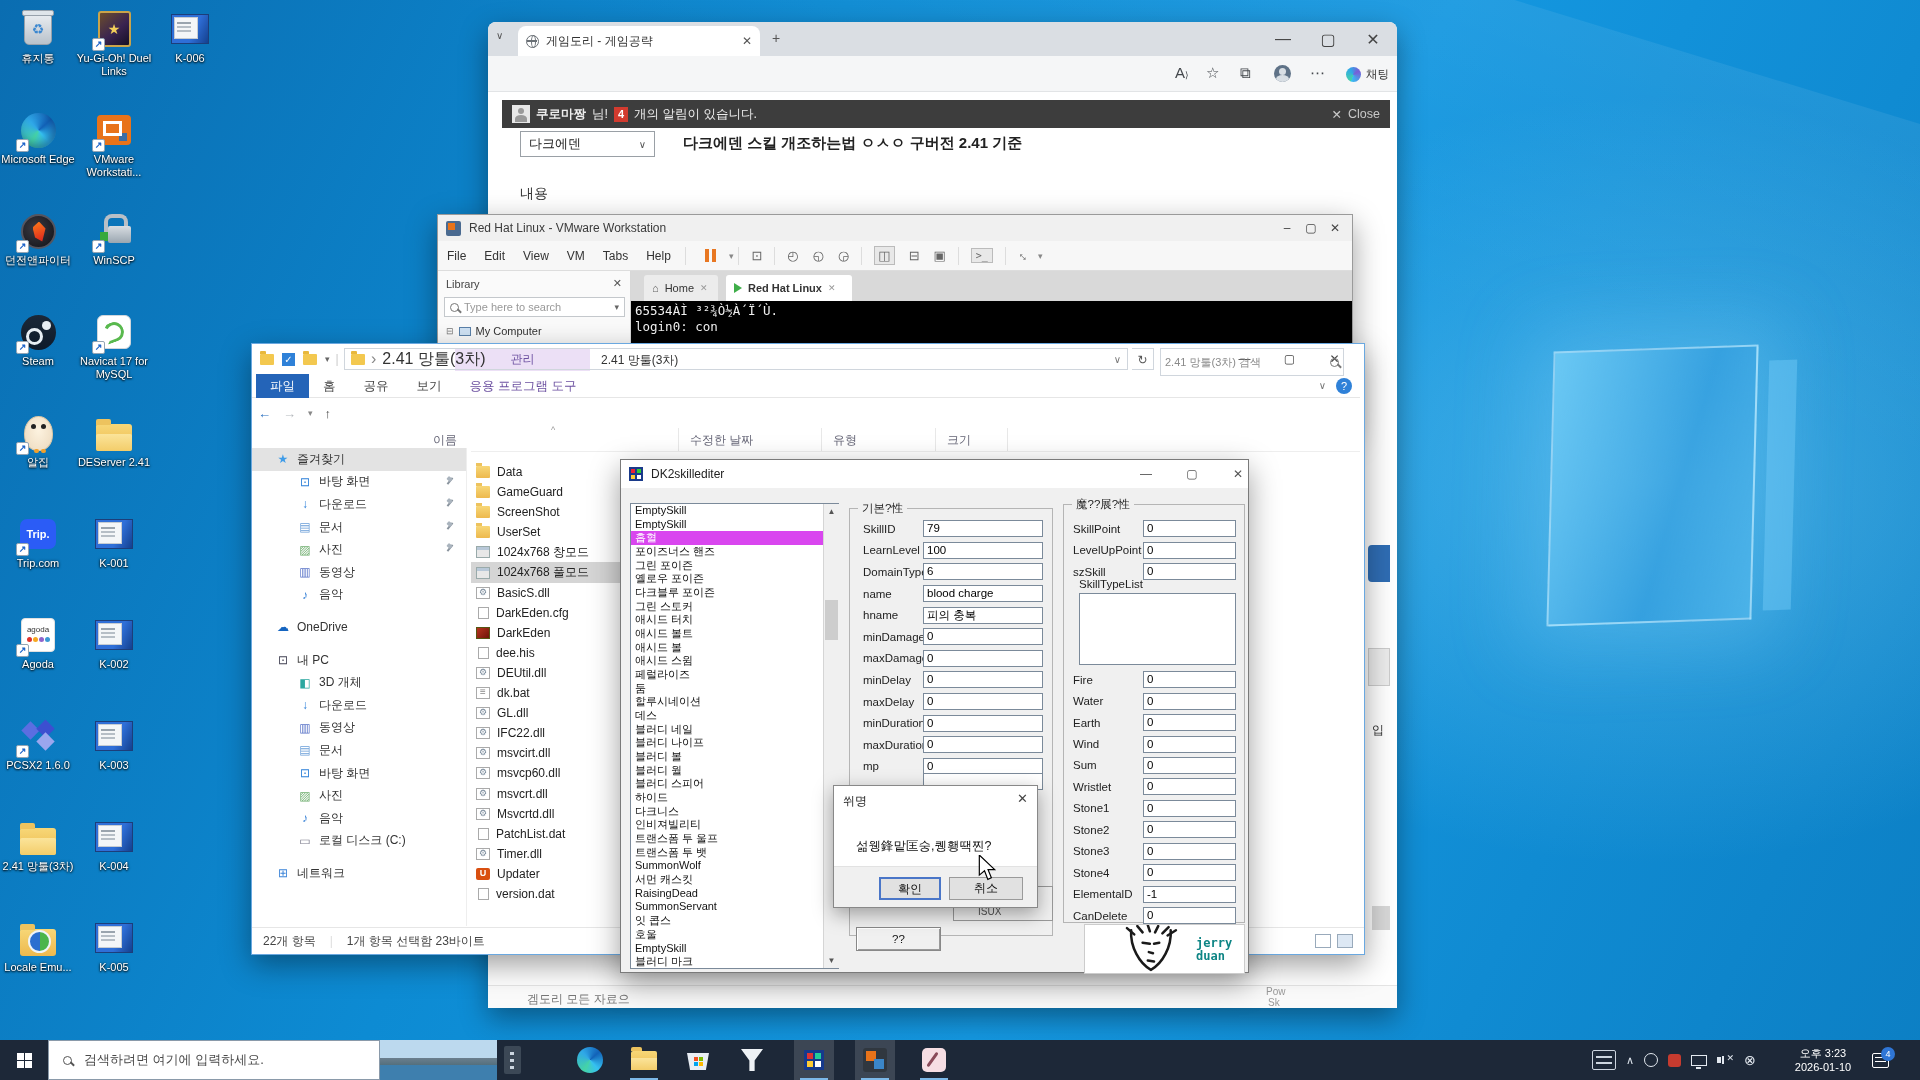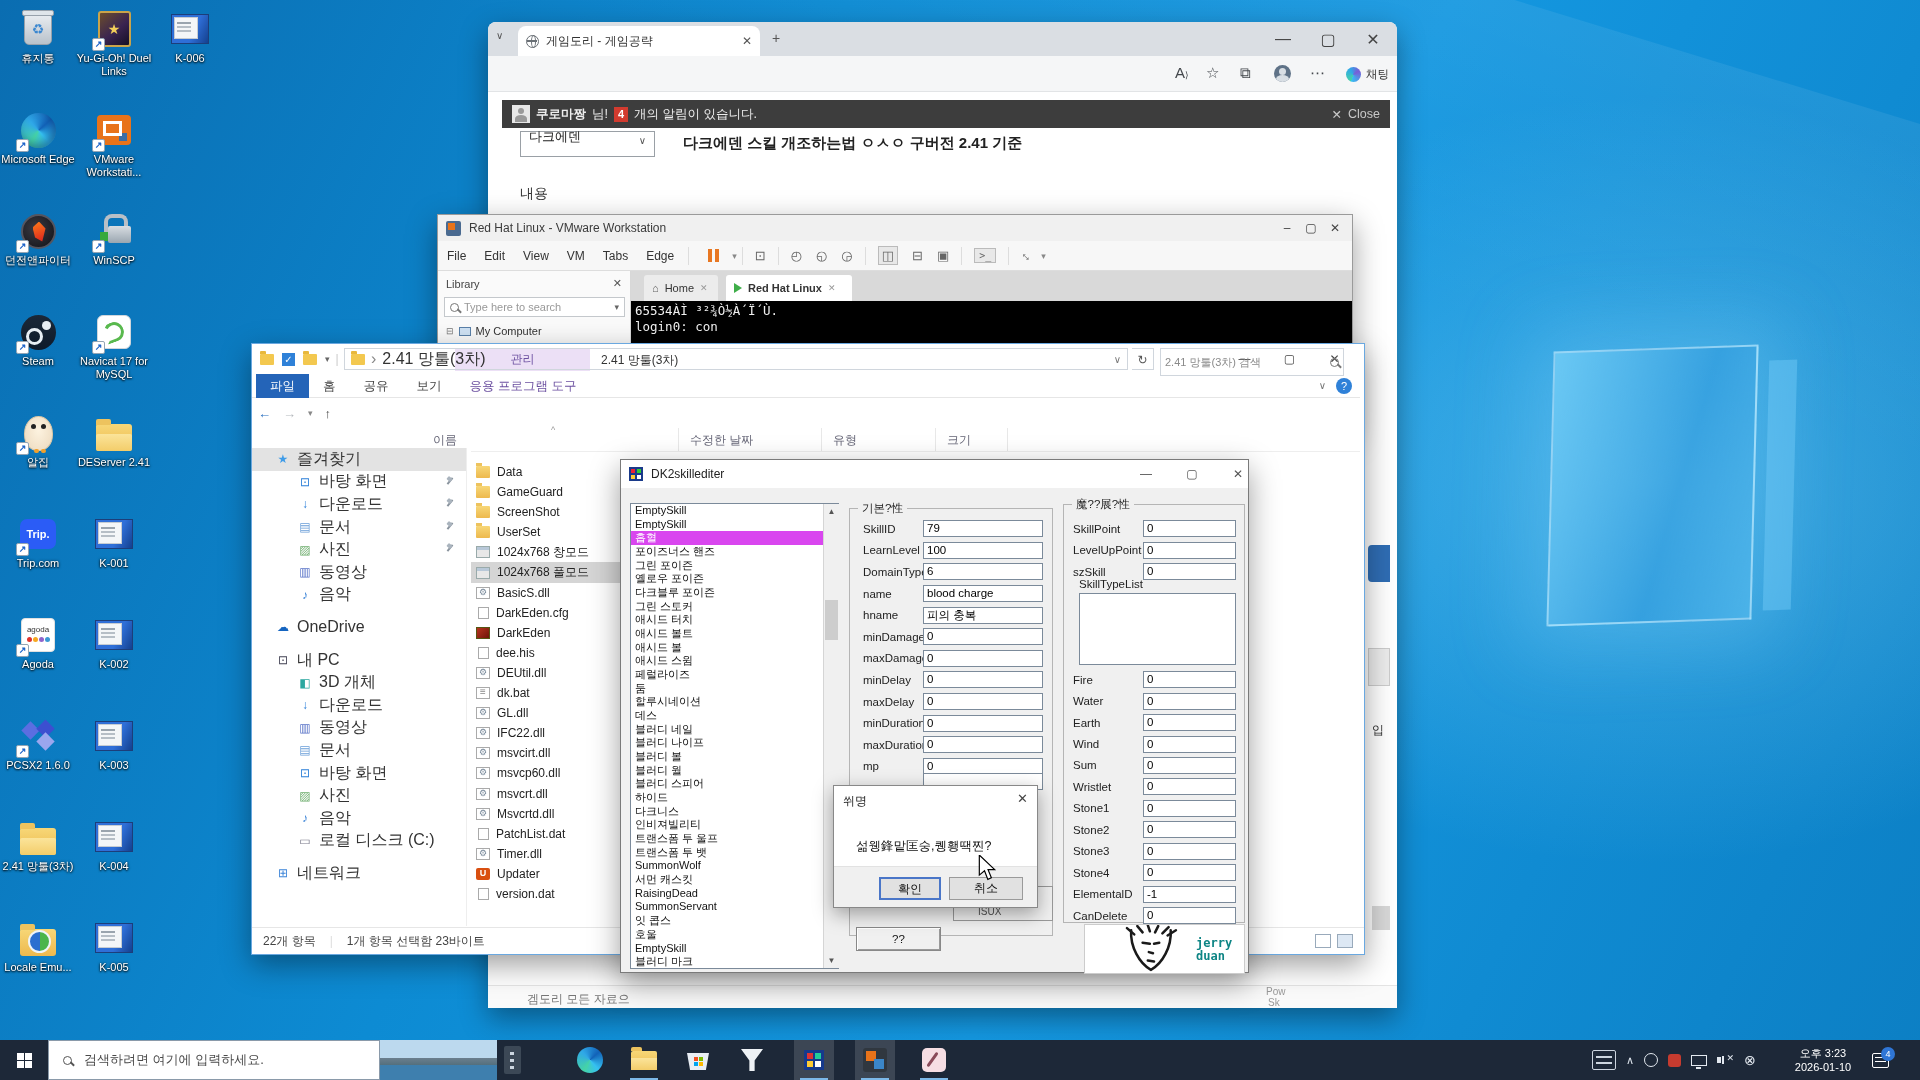--- a/index.html
+++ b/index.html
@@ -88,21 +88,21 @@
   .chip .dot{width:15px;height:15px;border-radius:50%;background:conic-gradient(from 200deg,#45d3a6,#2fa8e8 35%,#7a5cd6 60%,#35c1f1)}
   .avatar-s{width:17px;height:17px;border-radius:50%;background:#5f7287;position:relative;overflow:hidden}
   .avatar-s::before{content:"";position:absolute;left:5px;top:3px;width:7px;height:7px;border-radius:50%;background:#d8dee4}
   .avatar-s::after{content:"";position:absolute;left:2px;top:10px;width:13px;height:8px;border-radius:50%;background:#d8dee4}
   .notif{position:absolute;left:14px;top:78px;width:888px;height:28px;background:#3d3d3d;color:#eee;display:flex;align-items:center;font-size:12.5px;gap:6px;padding:0 10px}
   .notif .pavatar{width:18px;height:18px;background:#e8e8e8;position:relative;flex:none}
   .notif .pavatar::before{content:"";position:absolute;left:6px;top:3px;width:6px;height:6px;border-radius:50%;background:#9a9a9a}
   .notif .pavatar::after{content:"";position:absolute;left:3px;top:10px;width:12px;height:7px;border-radius:50% 50% 0 0;background:#9a9a9a}
   .badge4{background:#d23b2f;color:#fff;font-size:11px;font-weight:bold;padding:0 4px;height:15px;line-height:15px}
   .notif .close{margin-left:auto;color:#c9c9c9;display:flex;gap:6px;align-items:center}
-  .selectbox{position:absolute;left:32px;top:109px;width:135px;height:26px;border:1px solid #9aa0a6;background:#fff;font-size:13px;color:#222;display:flex;align-items:flex-end;padding:10px 8px}
+  .selectbox{position:absolute;left:32px;top:109px;width:135px;height:26px;border:1px solid #9aa0a6;background:#fff;font-size:13px;color:#222;display:flex;align-items:center;padding:10px 8px}
   .selectbox .v{margin-left:auto;color:#555;font-size:10px}
   .posttitle{position:absolute;left:195px;top:112px;font-size:15px;font-weight:bold;color:#222}
   .contentlab{position:absolute;left:32px;top:163px;font-size:14px;color:#333}
   .frag-blue{position:absolute;left:880px;top:523px;width:22px;height:37px;background:#2f6db4;border-radius:4px 0 0 4px}
   .frag-gray{position:absolute;left:880px;top:626px;width:22px;height:38px;background:#ececec;border:1px solid #ccc}
   .frag-txt{position:absolute;left:884px;top:700px;font-size:12px;color:#333}
   .frag-gray2{position:absolute;left:884px;top:884px;width:18px;height:24px;background:#d8d8d8}
   .bfooter{position:absolute;left:0;top:963px;right:0;height:23px;background:#fafafa;border-top:1px solid #e4e4e4;font-size:12px;color:#777}
   
   #vmware{left:437px;top:214px;width:916px;height:216px;background:#f0f0f0;z-index:20;border:1px solid #9a9a9a}
@@ -144,21 +144,21 @@
   .navg{font-size:13px;margin:0 6px;color:#2a6fc0}
   .crumb{position:absolute;left:92px;top:4px;width:784px;height:22px;border:1px solid #d0d6dd;display:flex;align-items:center;gap:6px;padding:0 6px;color:#333}
   .crumb .v{margin-left:auto;color:#777;font-size:10px}
   .refbtn{position:absolute;left:880px;top:4px;width:22px;height:22px;border:1px solid #d0d6dd;border-left:none;text-align:center;line-height:22px;color:#555;font-size:12px}
   .srch{position:absolute;left:908px;top:4px;width:184px;height:28px;border:1px solid #d0d6dd;display:flex;align-items:center;font-size:11px;color:#8a8a8a;padding:0 4px}
   .mag{width:9px;height:9px;border:1.5px solid #777;border-radius:50%;position:relative;flex:none;margin-left:auto}
   .mag::after{content:"";position:absolute;width:5px;height:1.5px;background:#777;transform:rotate(45deg);right:-4px;bottom:-1px}
   .fhead{position:absolute;left:219px;top:84px;right:4px;height:24px;border-bottom:1px solid #eee;font-size:12px;color:#667}
   .fhead span{position:absolute;top:4px}
   .fhead i{position:absolute;top:0;bottom:0;width:1px;background:#e8e8e8}
-  #sidebar{position:absolute;left:0;top:104px;width:215px;bottom:28px;font-size:16px;color:#333;border-right:1px solid #eee}
+  #sidebar{position:absolute;left:0;top:104px;width:215px;bottom:28px;font-size:12px;color:#333;border-right:1px solid #eee}
   .snode{height:22.6px;display:flex;align-items:center;gap:7px;position:relative}
   .snode.lv0{padding-left:24px}.snode.lv1{padding-left:46px}
   .snode.gap{margin-top:10px}
   .snode.cur{background:#e3e3e3}
   .snode .pin{position:absolute;right:12px;top:6px;width:8px;height:8px}
   .snode .pin::before{content:"";position:absolute;left:3px;top:0;width:2px;height:8px;background:#8a949e;transform:rotate(40deg)}
   .snode .pin::after{content:"";position:absolute;left:1px;top:0;width:5px;height:4px;background:#aab4be;border-radius:1px;transform:rotate(40deg)}
   .si{width:14px;text-align:center;font-size:12px;flex:none}
   [data-ic=star] .si::before{content:"★";color:#3f9ce8}
   [data-ic=desk] .si::before{content:"⊡";color:#2f81d8}
@@ -481,21 +481,21 @@
     <span class="wbtn" style="position:absolute;left:862px;width:22px" data-name="maximize-button">▢</span>
     <span class="wbtn" style="position:absolute;left:886px;width:22px" data-name="close-button">✕</span>
   </div>
   <div class="menubar" data-name="vmware-menu-bar">
     <span data-name="menu-group" style="display:flex">
         <span data-name="menu-item">File</span>
         <span data-name="menu-item">Edit</span>
         <span data-name="menu-item">View</span>
         <span data-name="menu-item">VM</span>
         <span data-name="menu-item">Tabs</span>
-        <span data-name="menu-item">Edge</span>
+        <span data-name="menu-item">Help</span>
       </span>
     <span class="vsep" data-name="separator"></span>
     <span class="pause" data-name="pause-vm-icon"></span>
     <span style="color:#888;font-size:9px;margin-left:12px" data-name="pause-dropdown-icon">▾</span>
     <span class="vsep" data-name="separator"></span>
     <span class="tico" data-name="send-ctrl-alt-del-icon">⊡</span>
     <span class="vsep" data-name="separator"></span>
     <span class="tico" data-name="take-snapshot-icon">◴</span>
     <span class="tico" data-name="revert-snapshot-icon">◵</span>
     <span class="tico" data-name="manage-snapshots-icon">◶</span>

